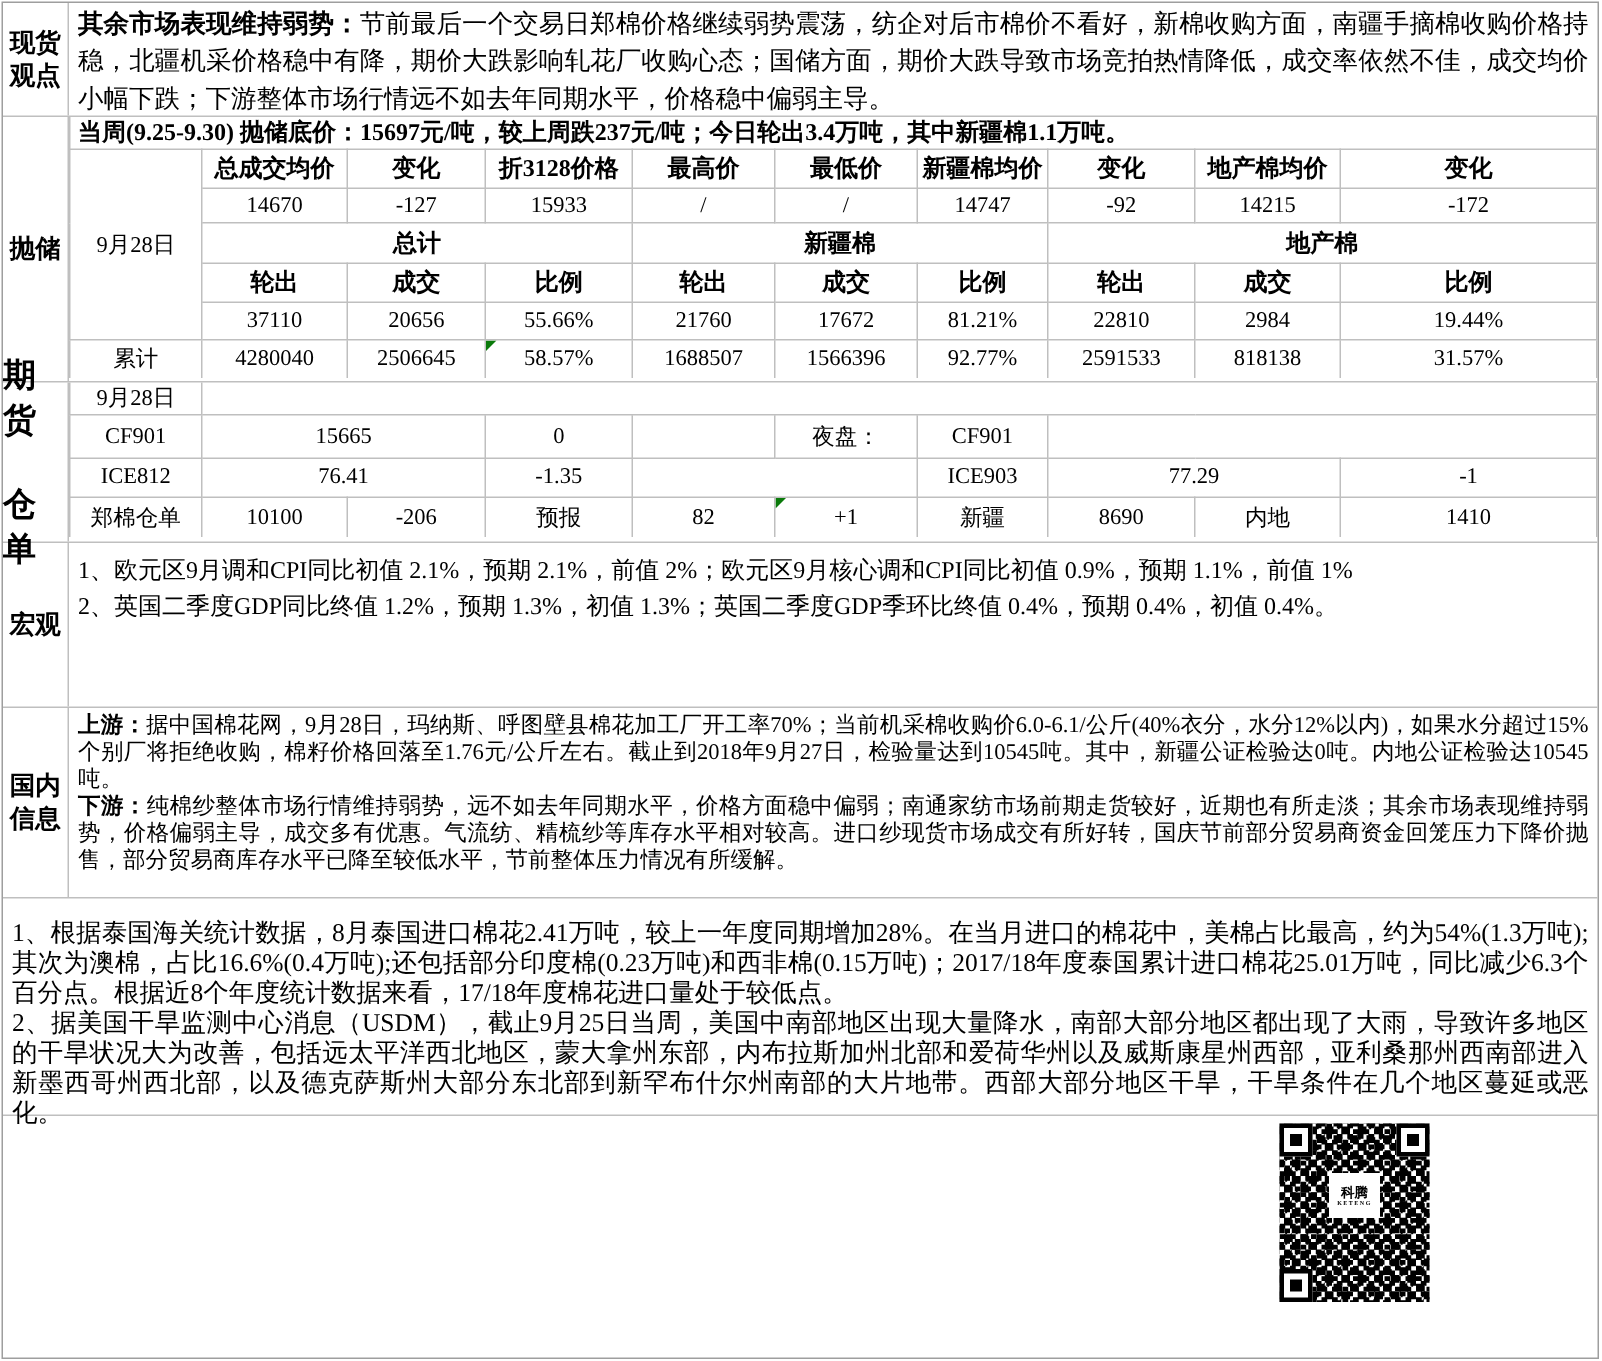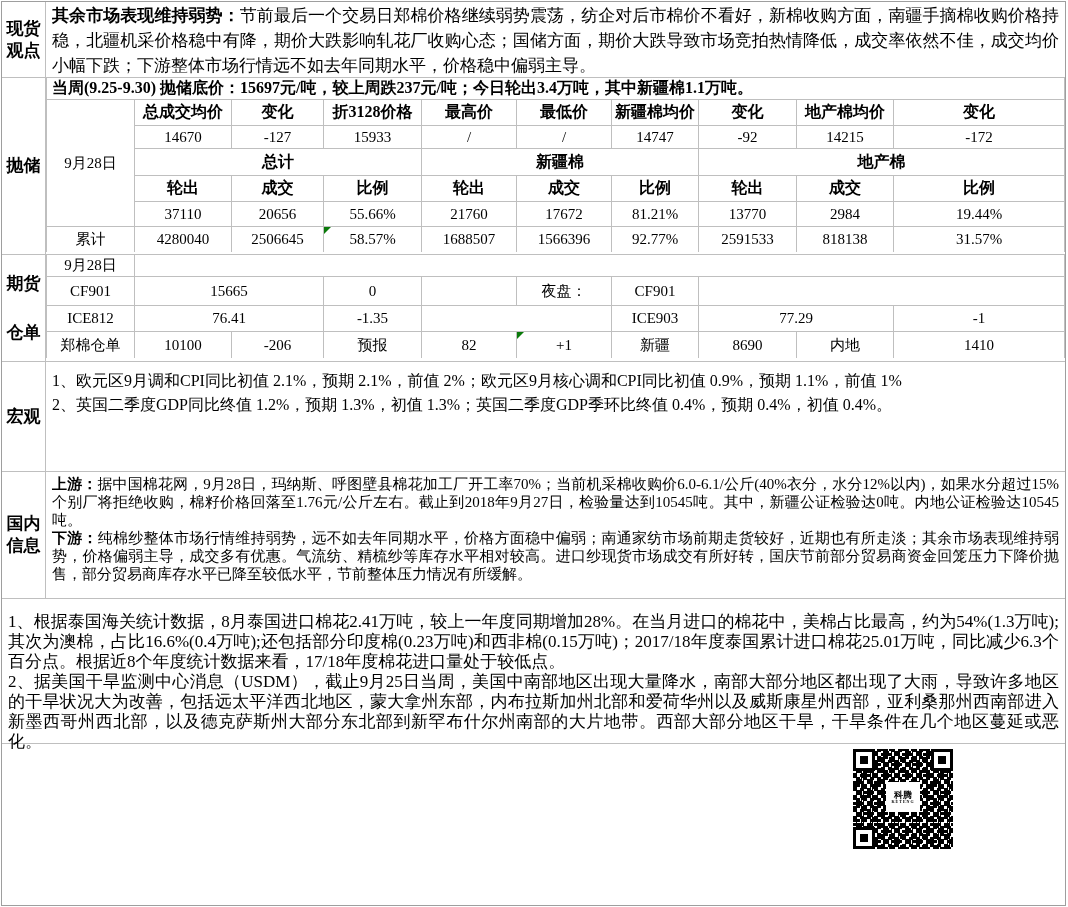--- a/index.html
+++ b/index.html
@@ -21,24 +21,24 @@
   
   table{border-collapse:collapse;table-layout:fixed;width:1018px;}
   td{border:1px solid #bfbfbf;text-align:center;font-size:15px;padding:0;overflow:hidden;white-space:nowrap;position:relative;}
   td.hd{font-weight:bold;font-size:16px;}
   tr.h22 td{height:21px;} tr.h26 td{height:25px;} tr.h23 td{height:22px;}
   tr.h27 td{height:26px;} tr.h25 td{height:24px;} tr.h29 td{height:28px;}
   .note-cell{font-weight:bold;font-size:16px;text-align:left;padding-left:5px;}
   .flag{position:absolute;top:0;left:0;width:0;height:0;border-top:7px solid #0a7a0a;border-right:7px solid transparent;}
   
   .lbl2{flex:0 0 44px;border-right:1px solid #bfbfbf;display:flex;flex-direction:column;align-items:center;justify-content:center;
-        gap:26px;font-weight:bold;font-size:17px;box-sizing:border-box;}
+        gap:26px;font-weight:bold;font-size:22px;box-sizing:border-box;}
   
   .footer{height:106px;position:relative;border-bottom:none;}
-  .qr{position:absolute;top:5px;right:112px;width:100px;height:100px;
+  .qr{position:absolute;top:5px;right:112px;width:100px;height:119px;
       background:
         repeating-conic-gradient(#000 0 25%, transparent 0 50%) 0 0/ 7px 7px,
         repeating-conic-gradient(#000 0 25%, #fff 0 50%) 3px 2px/ 11px 11px;}
   .finder{position:absolute;width:16px;height:16px;border:3px solid #000;background:#fff;}
   .finder::after{content:"";display:block;width:8px;height:8px;background:#000;margin:4px auto 0 auto;}
   .f-tl{top:0;left:0;} .f-tr{top:0;right:0;} .f-bl{bottom:0;left:0;}
   .qr-center{position:absolute;top:33px;left:33px;width:34px;height:30px;background:#fff;display:flex;flex-direction:column;
              align-items:center;justify-content:center;line-height:1;}
   .qr-cn{font-size:9px;font-weight:bold;} .qr-en{font-size:4px;letter-spacing:1px;font-weight:bold;}
 </style>
@@ -114,21 +114,21 @@
           <td class="hd">成交</td>
           <td class="hd">比例</td>
         </tr>
         <tr class="h25">
           <td>37110</td>
           <td>20656</td>
           <td>55.66%</td>
           <td>21760</td>
           <td>17672</td>
           <td>81.21%</td>
-          <td>13770</td>
+          <td>22810</td>
           <td>2984</td>
           <td>19.44%</td>
         </tr>
         <tr class="h26">
           <td style="border-bottom:none;">累计</td>
           <td style="border-bottom:none;">4280040</td>
           <td style="border-bottom:none;">2506645</td>
           <td style="border-bottom:none;"><i class="flag"></i><span>58.57%</span></td>
           <td style="border-bottom:none;">1688507</td>
           <td style="border-bottom:none;">1566396</td>

